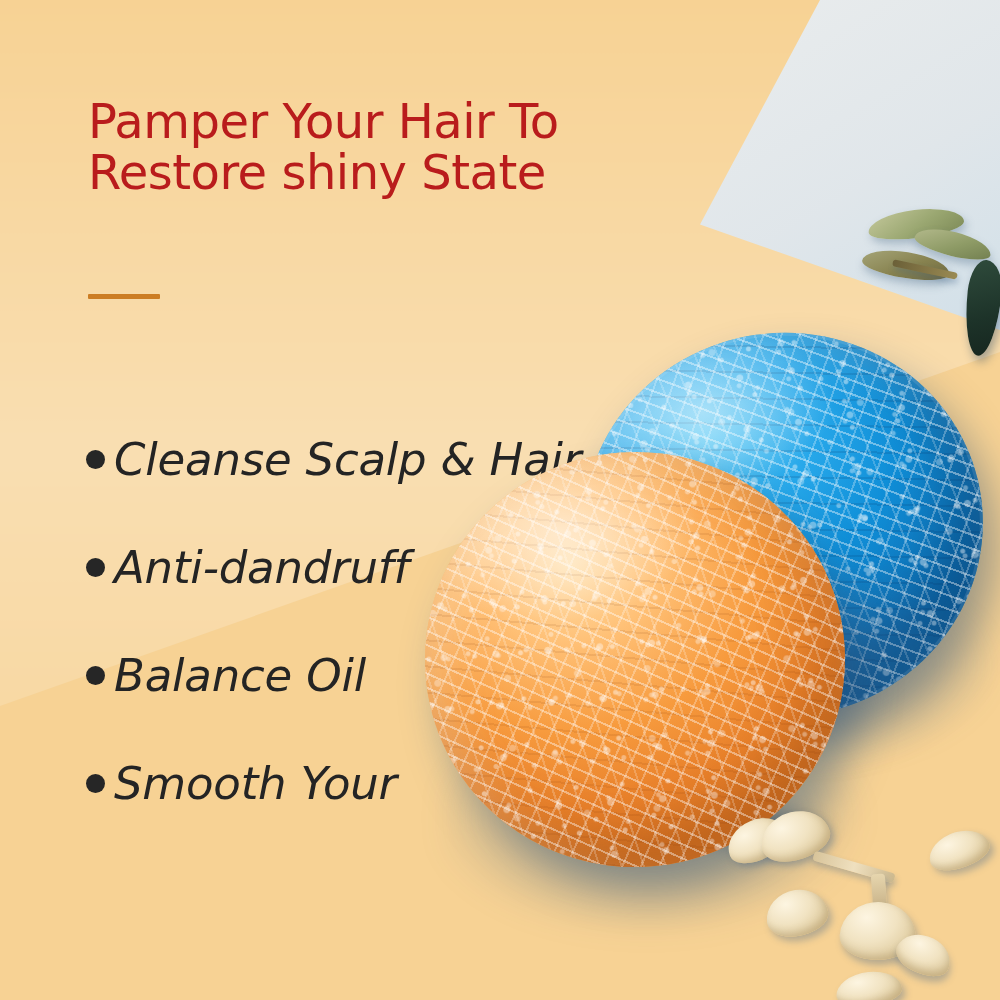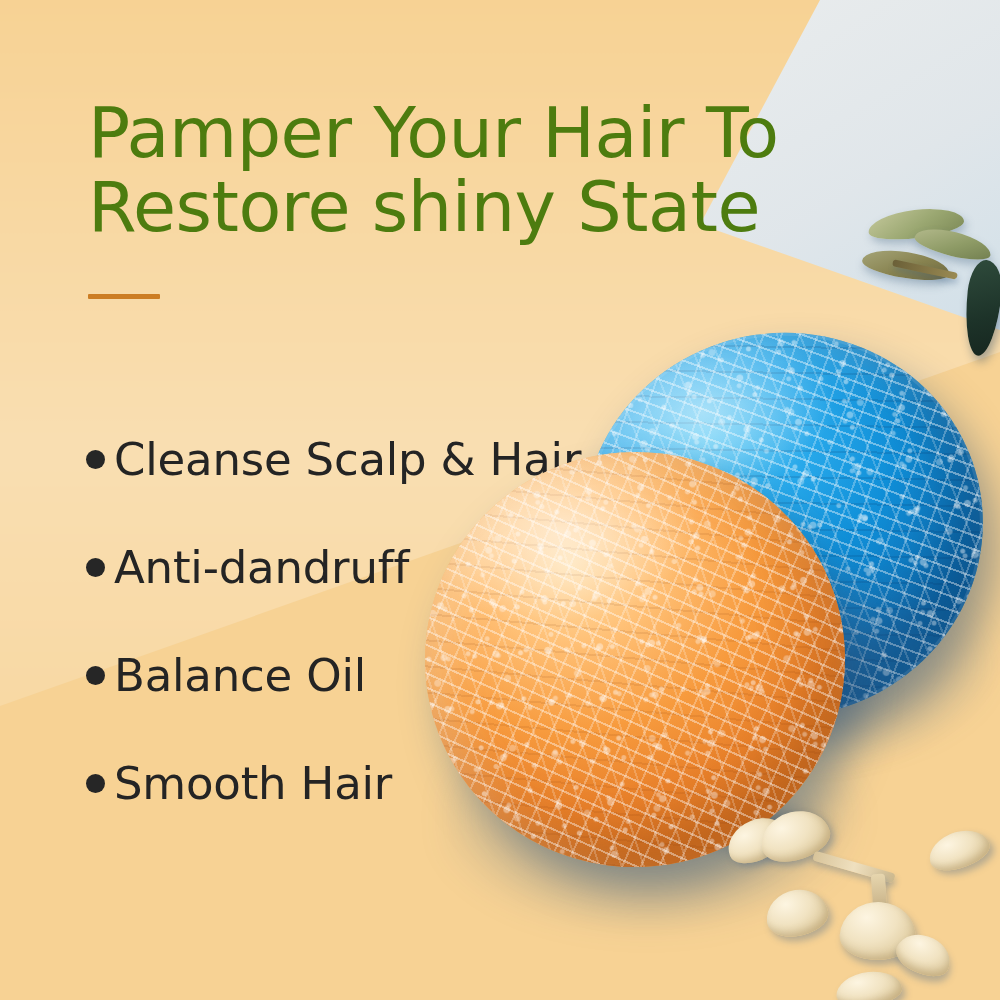--- a/index.html
+++ b/index.html
@@ -46,23 +46,23 @@
     width:300px; height:330px;
     background:linear-gradient(150deg,#e9eef2 0%,#dfe7ee 55%,#cfe0ec 100%);
     clip-path: polygon(40% 0, 100% 0, 100% 100%, 0 68%);
     opacity:.95;
   }
 
   
   .headline{
     position:absolute; left:88px; top:96px;
     width:820px;
-    color:#4d7c0f;
+    color:#b91c1c;
     font-family:"DejaVu Sans", sans-serif;
-    font-size:70px;
+    font-size:48px;
     line-height:1.06;
     font-weight:400;
     letter-spacing:-0.5px;
     white-space:pre-line;
   }
   .divider{
     position:absolute; left:88px; top:294px;
     width:72px; height:5px;
     background:#cc7d24;
     border-radius:1px;
@@ -85,20 +85,21 @@
     margin-right:9px;
   }
   .bullet-text{
     color:#242424;
     font-family:"DejaVu Sans", sans-serif;
     font-size:45px;
     line-height:1;
     font-weight:400;
     letter-spacing:-0.2px;
     white-space:nowrap;
+    font-style:italic;
   }
 
   
   .soap{
     position:absolute;
     border-radius:50%;
     overflow:hidden;
   }
 
   
@@ -326,17 +327,17 @@
     <div class="bullet-row">
       <span class="bullet-dot"></span>
       <span class="bullet-text">Anti-dandruff</span>
     </div>
     <div class="bullet-row">
       <span class="bullet-dot"></span>
       <span class="bullet-text">Balance Oil</span>
     </div>
     <div class="bullet-row">
       <span class="bullet-dot"></span>
-      <span class="bullet-text">Smooth Hair</span>
+      <span class="bullet-text">Smooth Your</span>
     </div>
   </div>
 
 </div>
 
 </body></html>

